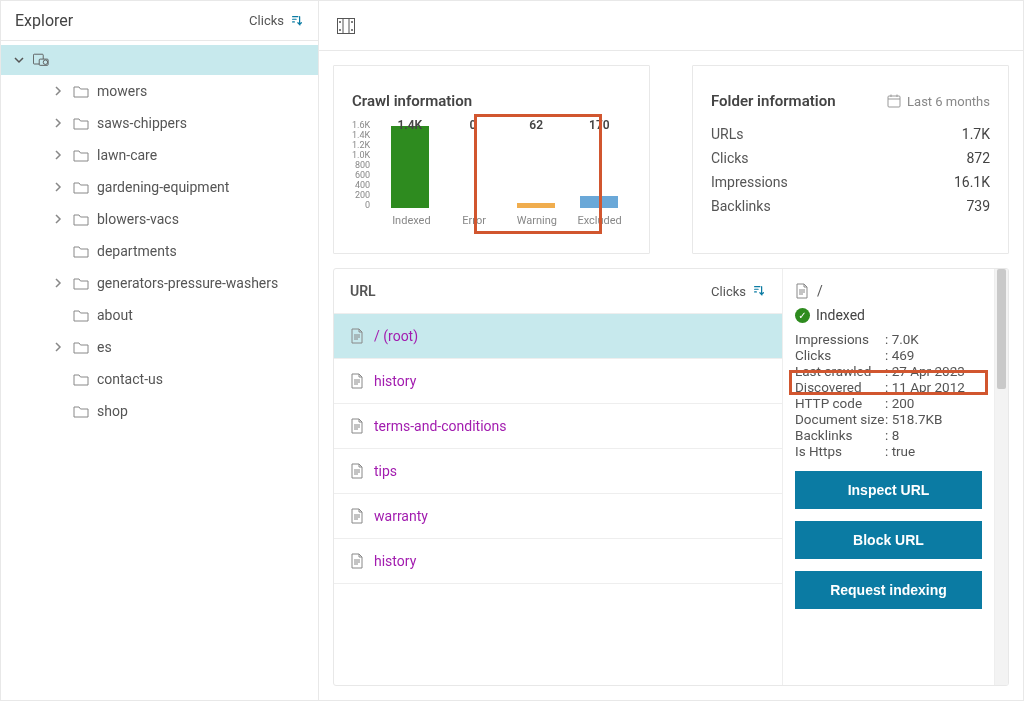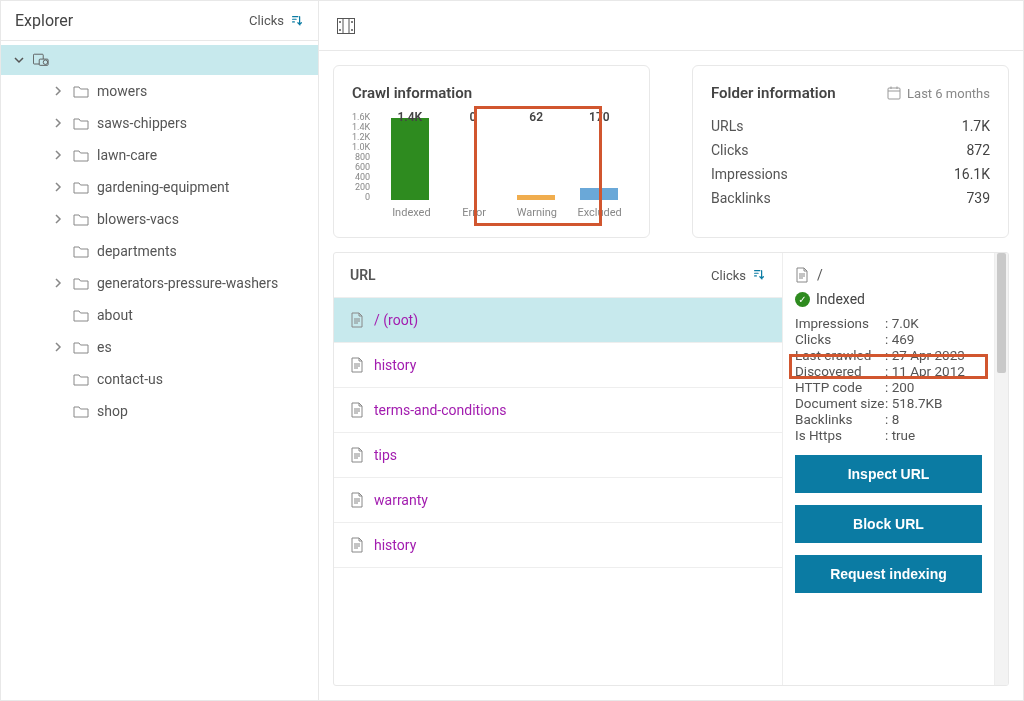--- a/index.html
+++ b/index.html
@@ -19,21 +19,21 @@
 .chev-space { width: 14px; display: inline-flex; justify-content: center; color: #888; }
 
 
 .main { flex: 1; display: flex; flex-direction: column; background: #fff; }
 .main-toolbar { height: 50px; border-bottom: 1px solid #e8e8e8; display: flex; align-items: center; padding: 0 14px; }
 .toolbar-icon { color: #555; cursor: pointer; padding: 4px; }
 
 .main-body { flex: 1; display: flex; flex-direction: column; padding: 14px; gap: 14px; overflow: hidden; }
 
 .cards-row { display: flex; gap: 14px; }
-.card { background: #fff; border: 1px solid #e8e8e8; border-radius: 6px; padding: 18px 18px; }
+.card { background: #fff; border: 1px solid #e8e8e8; border-radius: 1px; padding: 26px 18px; }
 .card-crawl { flex: 1; }
 .card-folder { flex: 1; margin-left: 28px; }
 .card-title { font-size: 15px; font-weight: 600; color: #444; margin-bottom: 10px; }
 .card-header-row { display: flex; justify-content: space-between; align-items: center; margin-bottom: 12px; }
 .period { display: flex; align-items: center; gap: 6px; color: #888; font-size: 13px; }
 
 
 .chart-wrap { display: flex; gap: 6px; }
 .yaxis { display: flex; flex-direction: column; justify-content: space-between; height: 88px; font-size: 9px; color: #888; text-align: right; padding-right: 2px; }
 .bars-area { flex: 1; display: flex; align-items: flex-end; gap: 0; height: 88px; }

